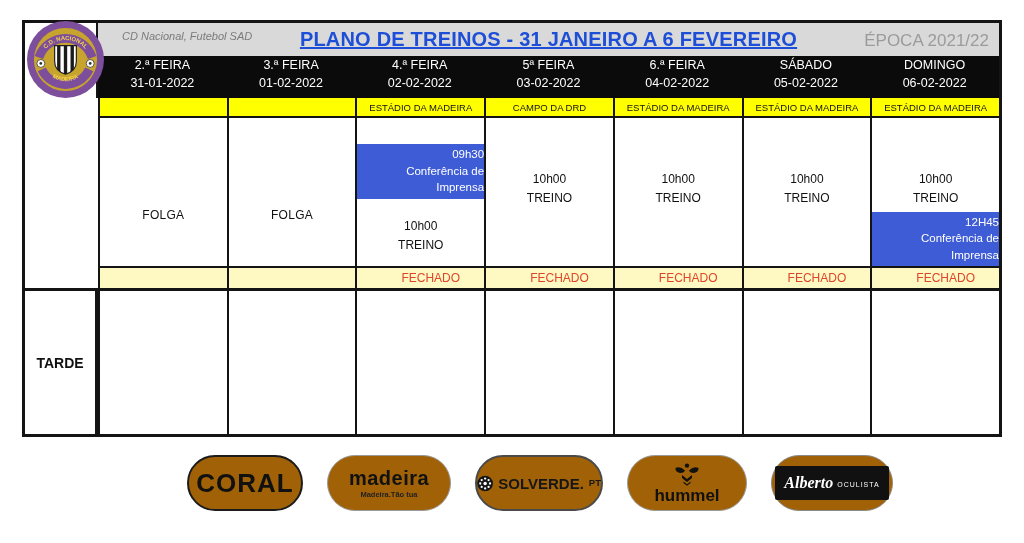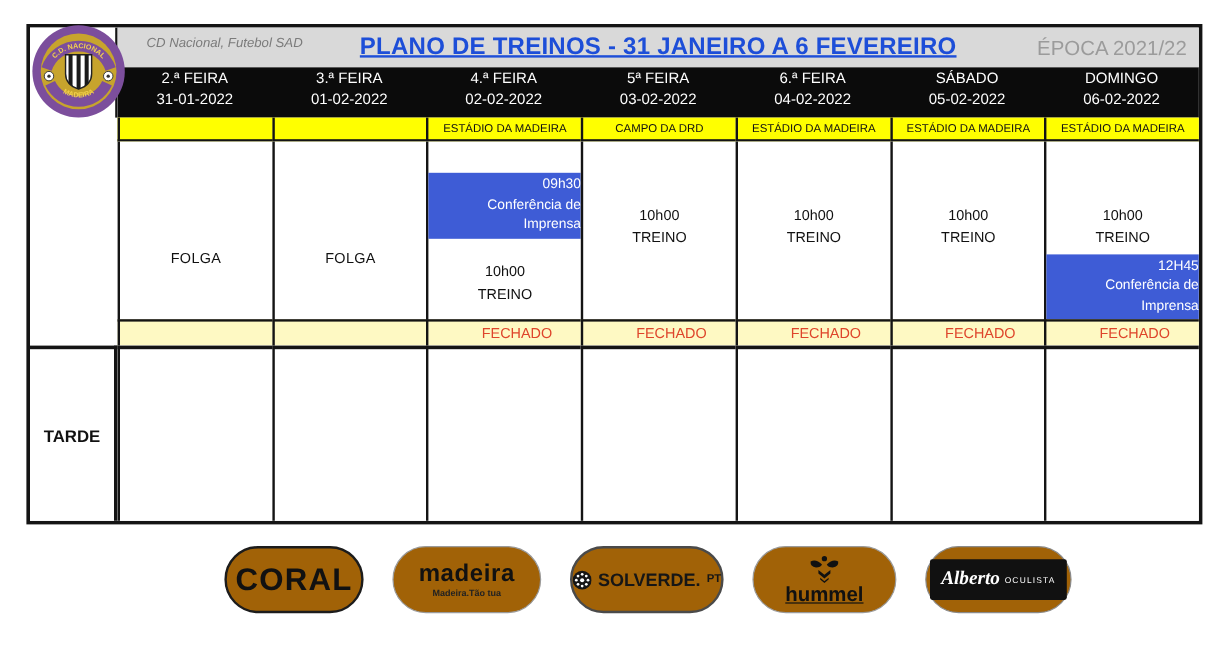--- a/index.html
+++ b/index.html
@@ -60,21 +60,21 @@
     flex-direction:column;align-items:center;justify-content:center;line-height:1;}
   .pill-coral{width:116px;border:2.5px solid #1c1c1c;}
   .coral-txt{font-size:26px;font-weight:800;letter-spacing:1px;color:#111;}
   .pill-madeira{width:124px;border:1.5px solid #9a9a9a;}
   .madeira-txt{font-size:20px;font-weight:800;letter-spacing:.5px;color:#111;}
   .madeira-sub{font-size:7.5px;font-weight:700;margin-top:3px;color:#222;}
   .pill-solverde{width:128px;border:2px solid #4a4a4a;flex-direction:row;gap:5px;}
   .solverde-txt{font-size:15px;font-weight:800;color:#161616;}
   .solverde-suffix{font-size:9.5px;font-weight:800;color:#161616;}
   .pill-hummel{width:120px;border:1.5px solid #9a9a9a;}
-  .hummel-txt{font-size:17px;font-weight:800;color:#111;margin-top:1px;text-decoration:underline;}
+  .hummel-txt{font-size:17px;font-weight:800;color:#111;margin-top:1px;}
   .pill-alberto{width:122px;border:1.5px solid #8a8a8a;}
   .alberto-box{width:114px;height:34px;background:#111;border-radius:2px;
     display:flex;align-items:center;justify-content:center;gap:4px;text-decoration:underline;}
   .alberto-script{font-family:"Liberation Serif","DejaVu Serif",serif;
     font-style:italic;font-weight:700;font-size:16px;color:#fff;}
   .alberto-caps{font-size:7px;letter-spacing:1px;color:#fff;margin-top:3px;}
 </style>
 </head>
 <body>
 

